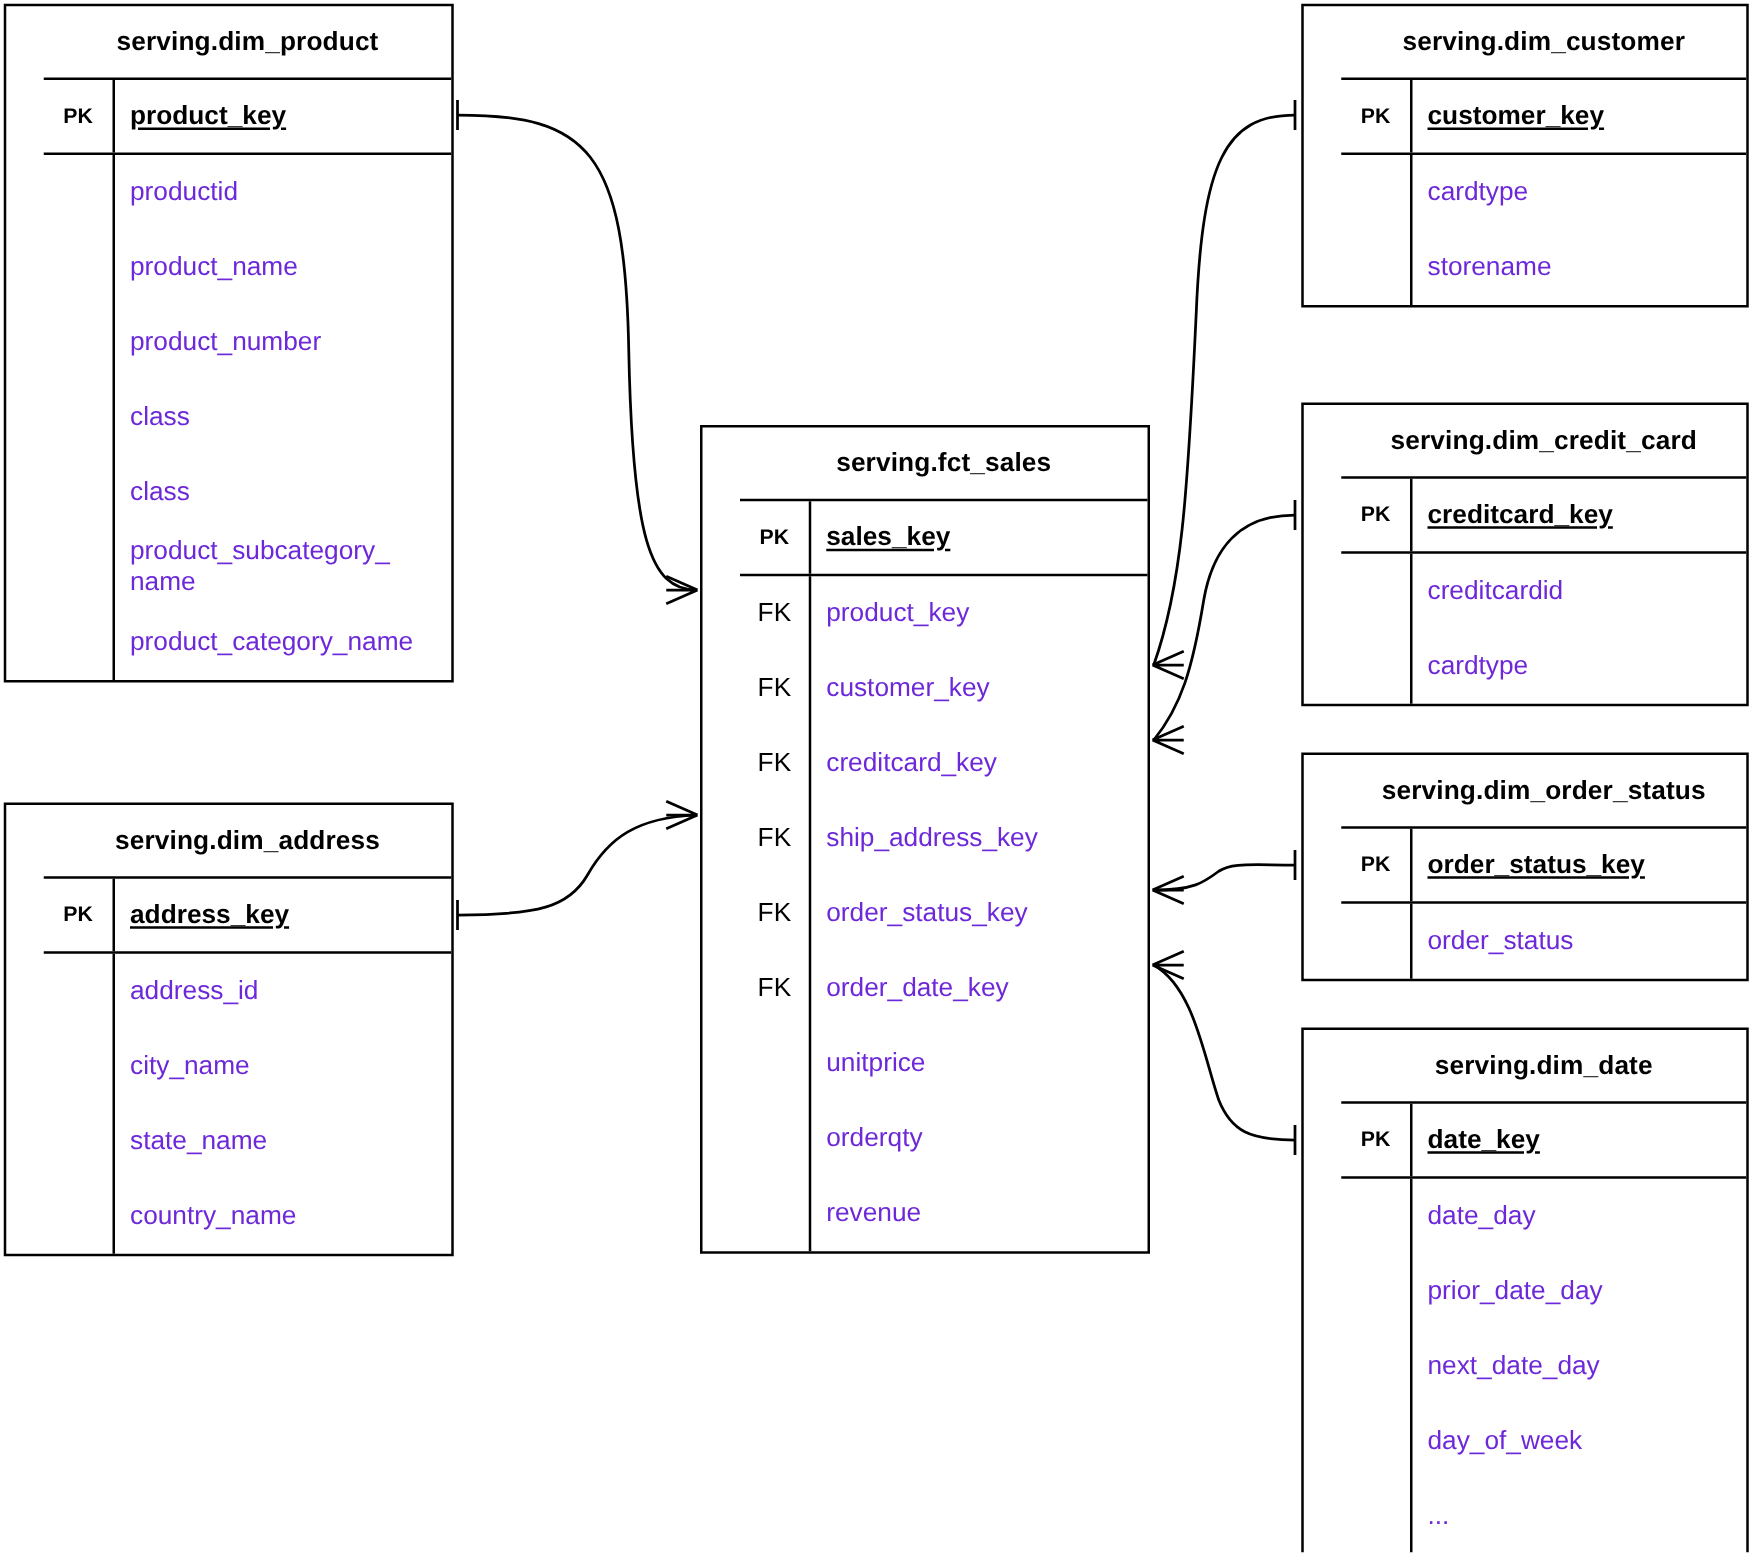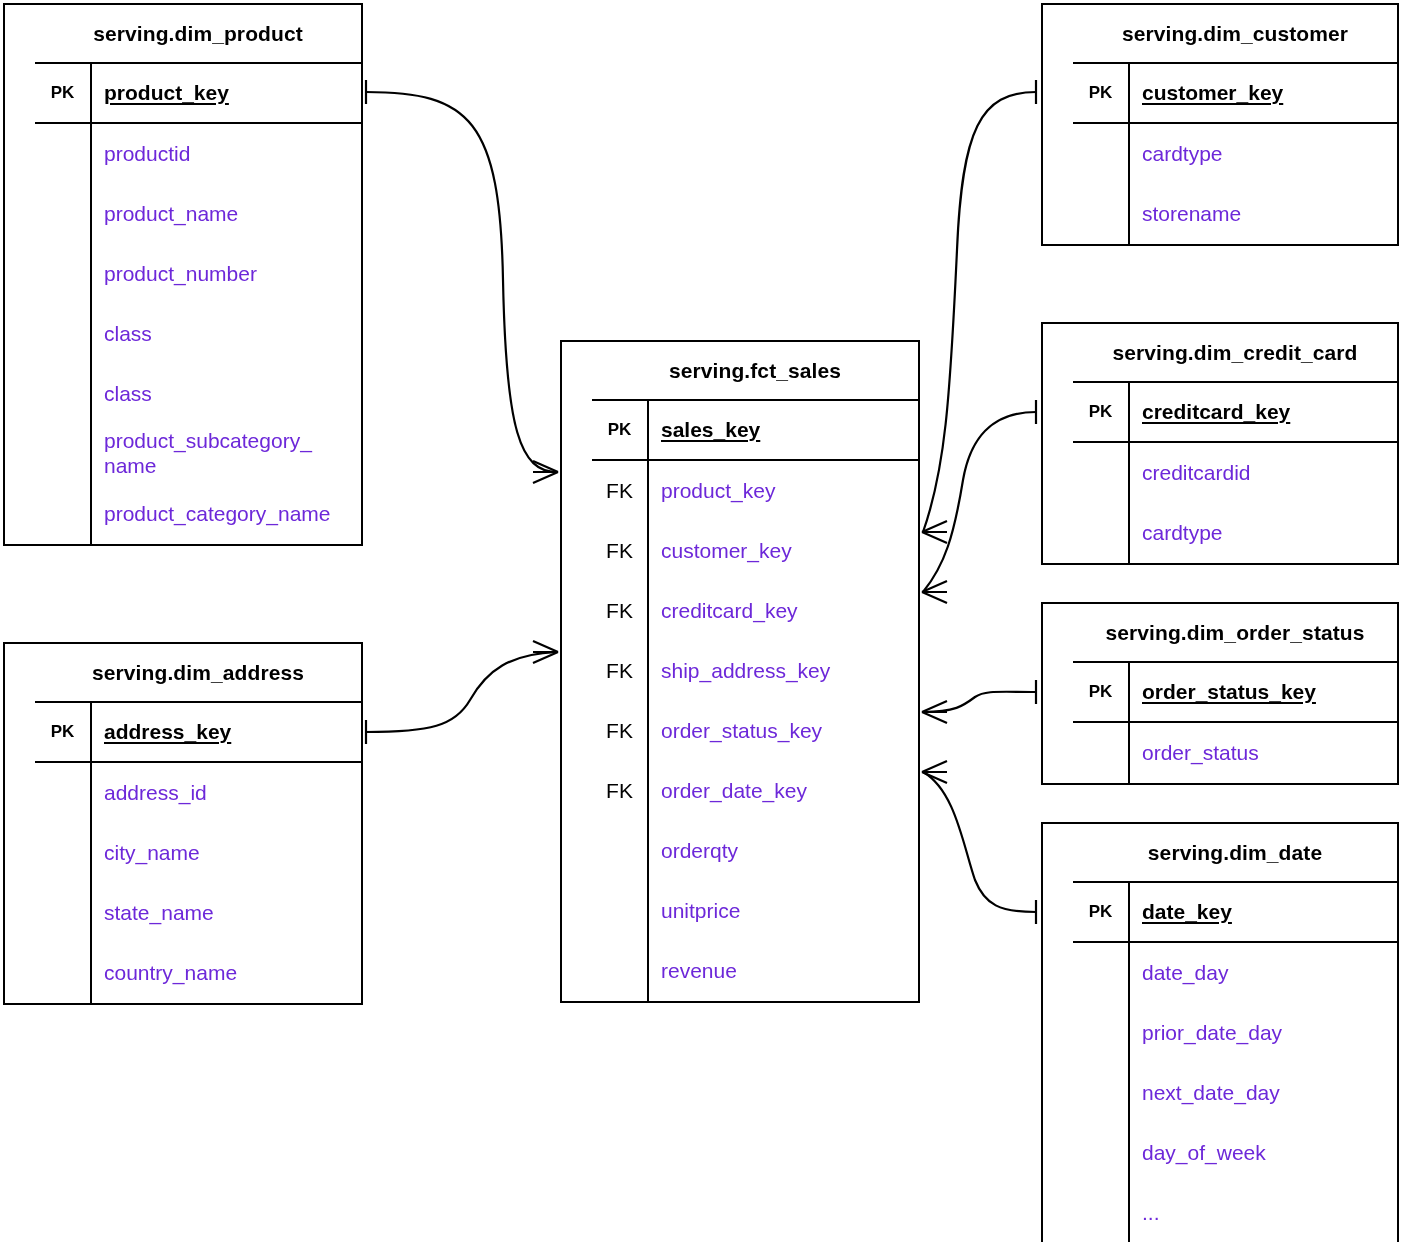--- a/index.html
+++ b/index.html
@@ -252,22 +252,22 @@
         <div class="attr-key"></div>
         <div class="attr-key"></div>
       </div>
       <div class="namecol">
         <div class="attr-name">product_key</div>
         <div class="attr-name">customer_key</div>
         <div class="attr-name">creditcard_key</div>
         <div class="attr-name">ship_address_key</div>
         <div class="attr-name">order_status_key</div>
         <div class="attr-name">order_date_key</div>
+        <div class="attr-name">unitprice</div>
         <div class="attr-name">orderqty</div>
-        <div class="attr-name">unitprice</div>
         <div class="attr-name">revenue</div>
       </div>
     </div>
   </div>
 
   <div class="entity" id="ent-dim_credit_card">
     <div class="ent-title">serving.dim_credit_card</div>
     <div class="ent-pk-row">
       <div class="keycol">PK</div>
       <div class="namecol">

